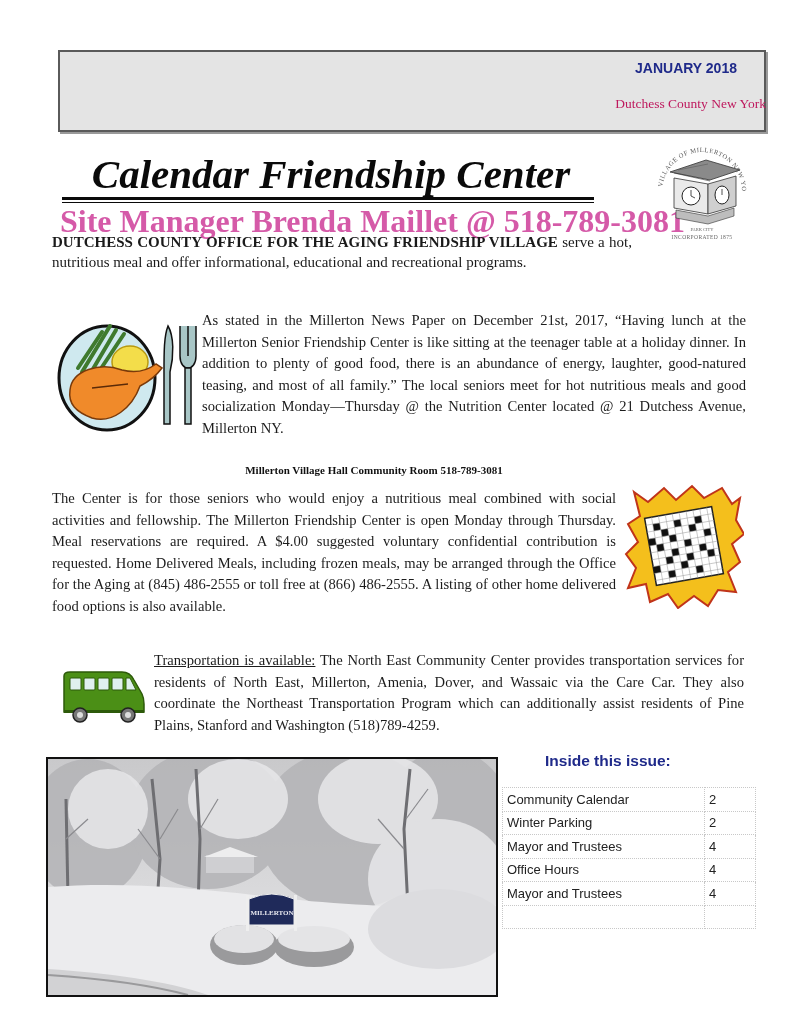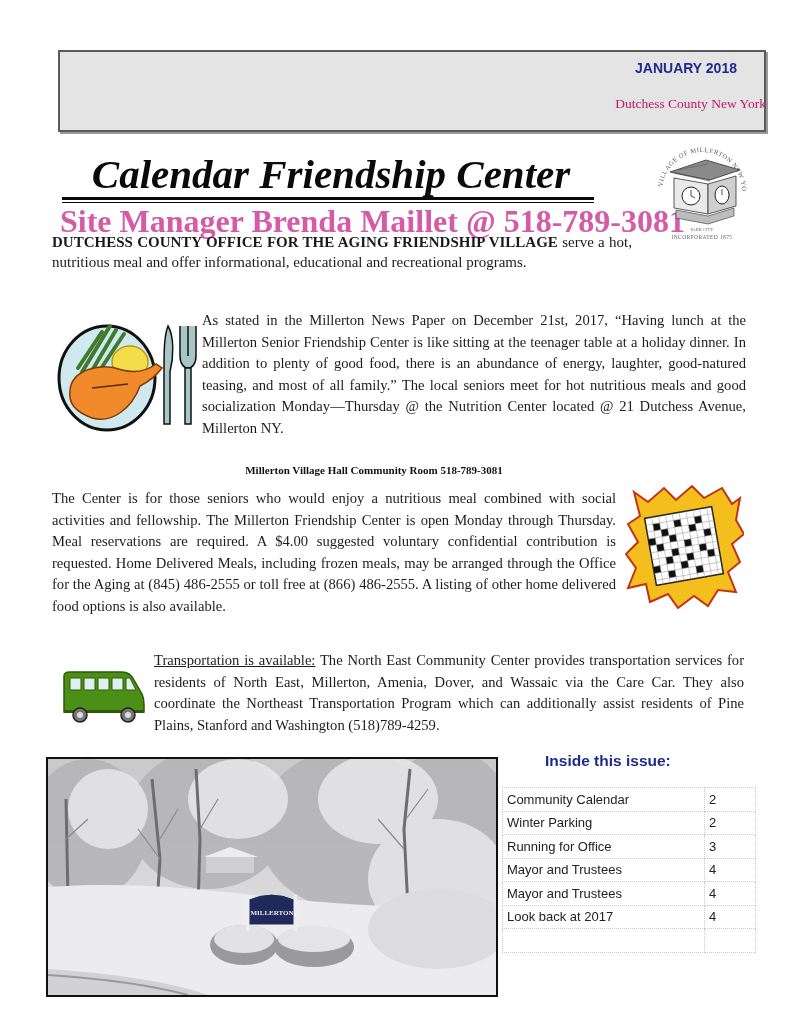--- a/index.html
+++ b/index.html
@@ -290,33 +290,29 @@
   <tbody>
     <tr>
         <td>Community Calendar</td>
         <td class="pg">2</td>
       </tr>
     <tr>
         <td>Winter Parking</td>
         <td class="pg">2</td>
       </tr>
     <tr>
-        <td>Running for Office</td>
-        <td class="pg">3</td>
-      </tr>
-    <tr>
         <td>Mayor and Trustees</td>
         <td class="pg">4</td>
       </tr>
     <tr>
+        <td>Office Hours</td>
+        <td class="pg">4</td>
+      </tr>
+    <tr>
         <td>Mayor and Trustees</td>
         <td class="pg">4</td>
       </tr>
     <tr>
-        <td>Look back at 2017</td>
-        <td class="pg">4</td>
-      </tr>
-    <tr>
         <td></td>
         <td class="pg"></td>
       </tr>
   </tbody>
 </table>
 
 </body></html>

